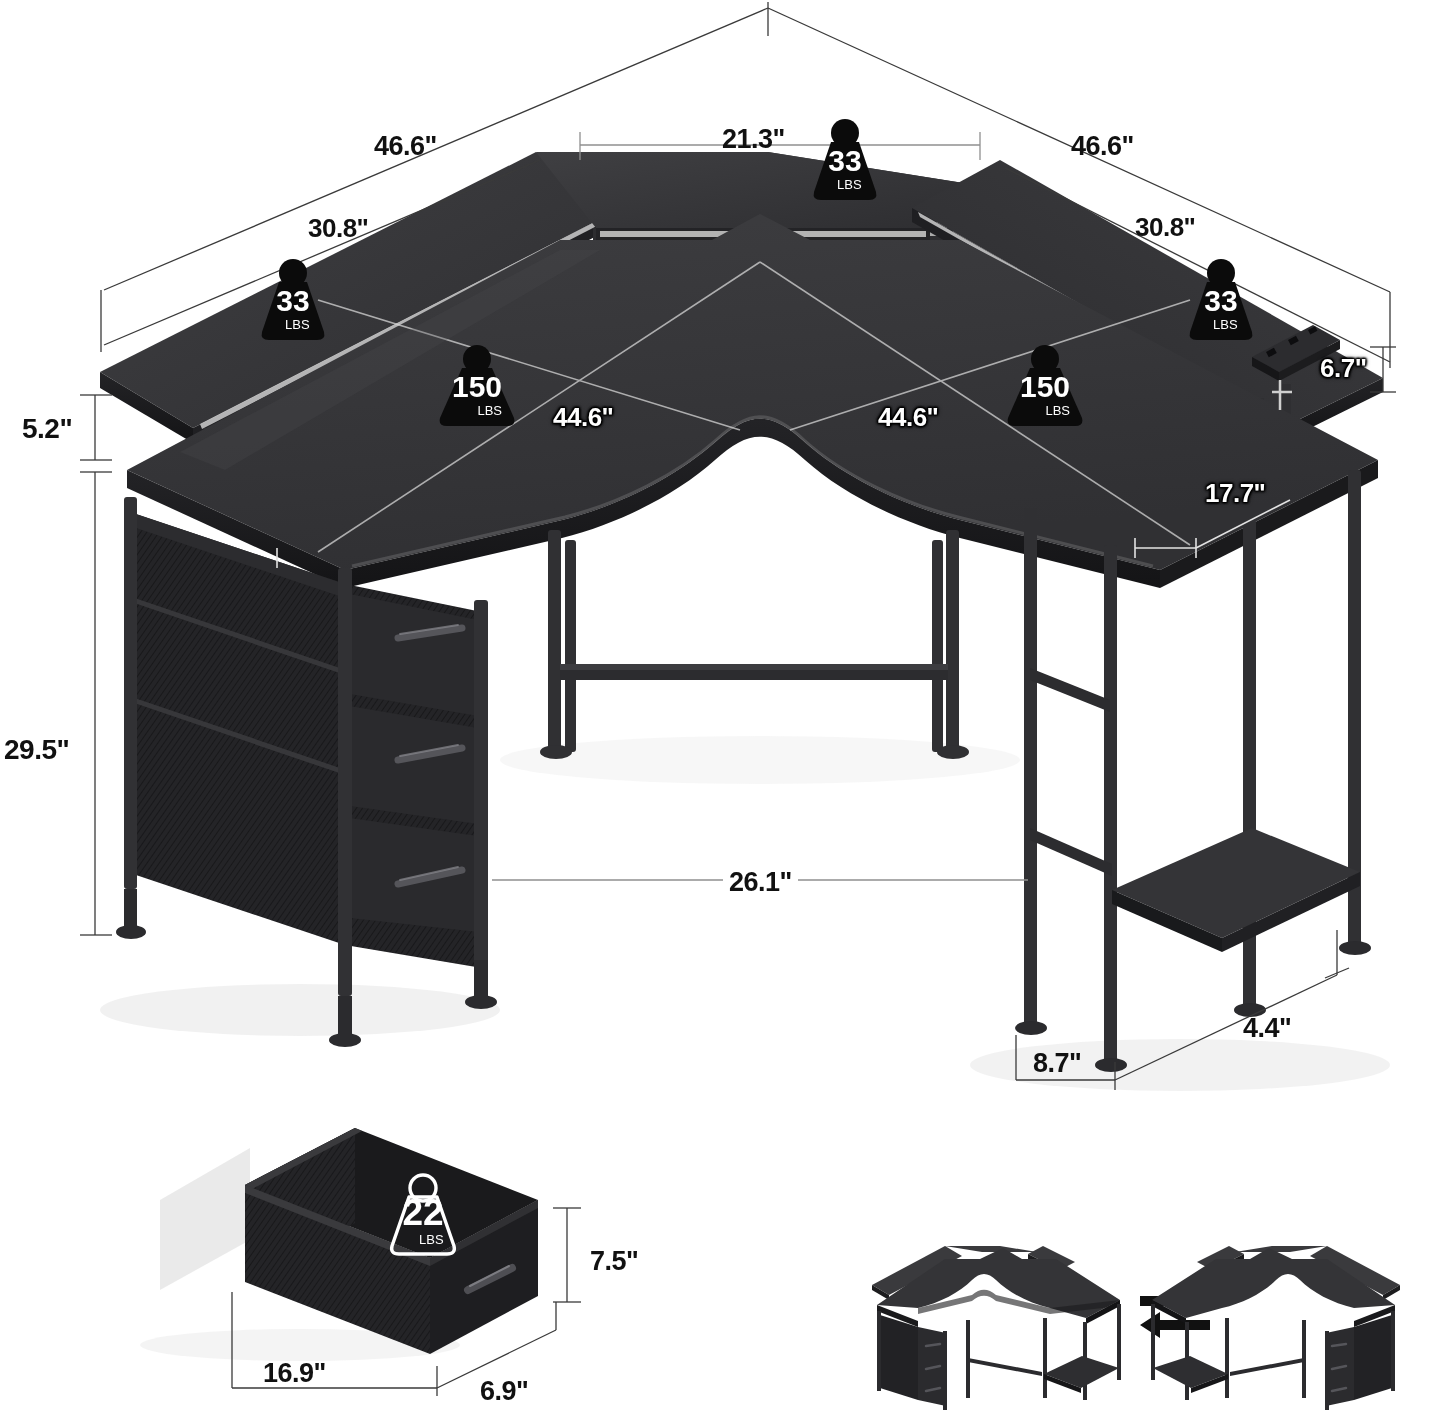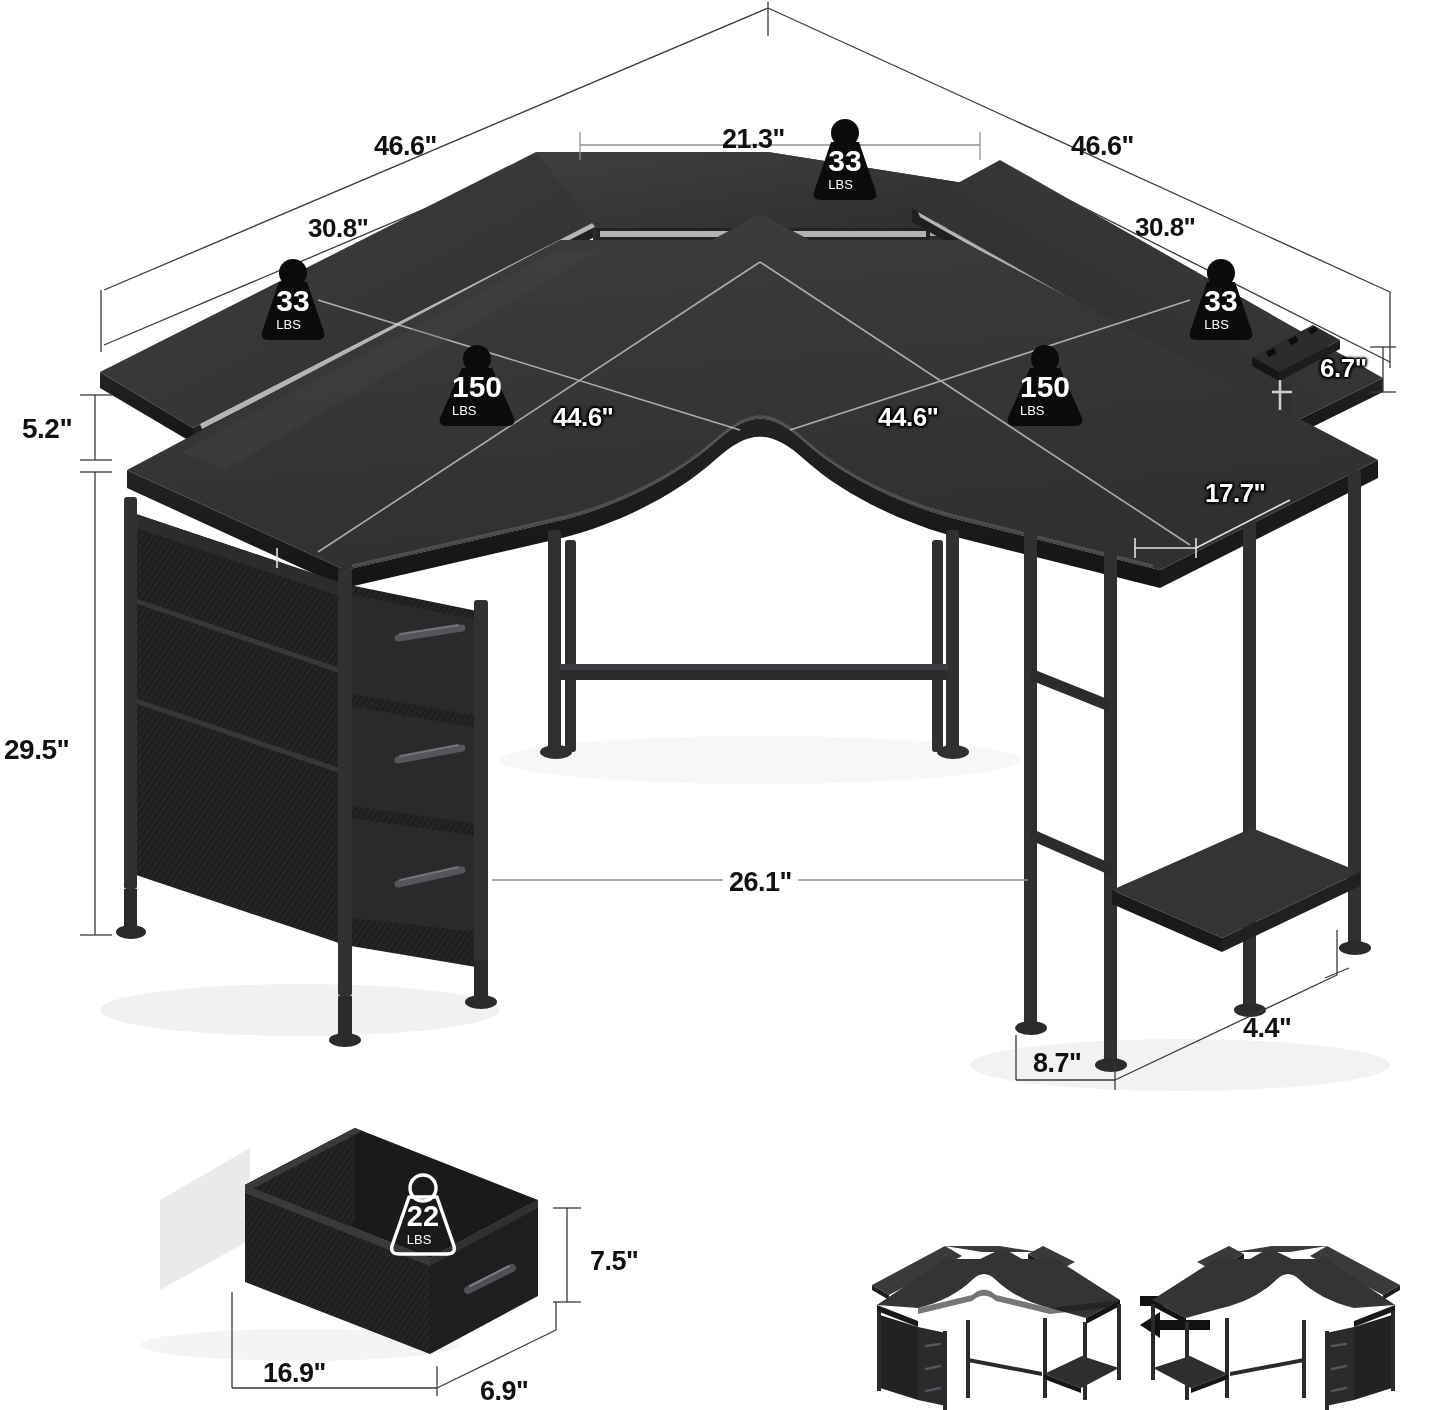--- a/index.html
+++ b/index.html
@@ -51,21 +51,21 @@
     line-height:1;
   }
   .badge .num{ font-weight:700; }
   .badge .lbs{ font-weight:400; }
   .badge svg{ position:absolute; left:0; top:0; }
   .badge .txt{
     position:relative;
     z-index:2;
     display:flex;
     flex-direction:column;
-    align-items:flex-start;
+    align-items:flex-end;
   }
 </style>
 </head>
 <body>
 
 <div id="stage">
 
   <svg class="layer" viewBox="0 0 1445 1410">
     <defs>
       <linearGradient id="gTopL" x1="0" y1="0" x2="1" y2="1">
@@ -445,21 +445,21 @@
       <line x1="553" y1="1302" x2="581" y2="1302"></line>
     </g>
   </svg>
 
   <div class="badge" style="left:383px; top:1172px; width:80px; height:84px;">
     <svg width="80" height="84" viewBox="0 0 80 84">
       <circle cx="40" cy="16" r="13" fill="none" stroke="#ffffff" stroke-width="3.4"></circle>
       <path d="M26,25 L54,25 L71,74 Q73,82 64,82 L16,82 Q7,82 9,74 Z" fill="none" stroke="#ffffff" stroke-width="3.4" stroke-linejoin="round"></path>
     </svg>
     <div class="txt" style="padding-bottom:10px;">
-      <span class="num" style="font-size:29px;">22</span>
+      <span class="num" style="font-size:37px;">22</span>
       <span class="lbs" style="font-size:13px;margin-top:2px;">LBS</span>
     </div>
   </div>
 
   <div class="dim onwhite" style="left:263px; top:1360px; font-size:27px;">16.9"</div>
   <div class="dim onwhite" style="left:480px; top:1378px; font-size:27px;">6.9"</div>
   <div class="dim onwhite" style="left:590px; top:1248px; font-size:27px;">7.5"</div>
 
   <svg class="layer">
 

